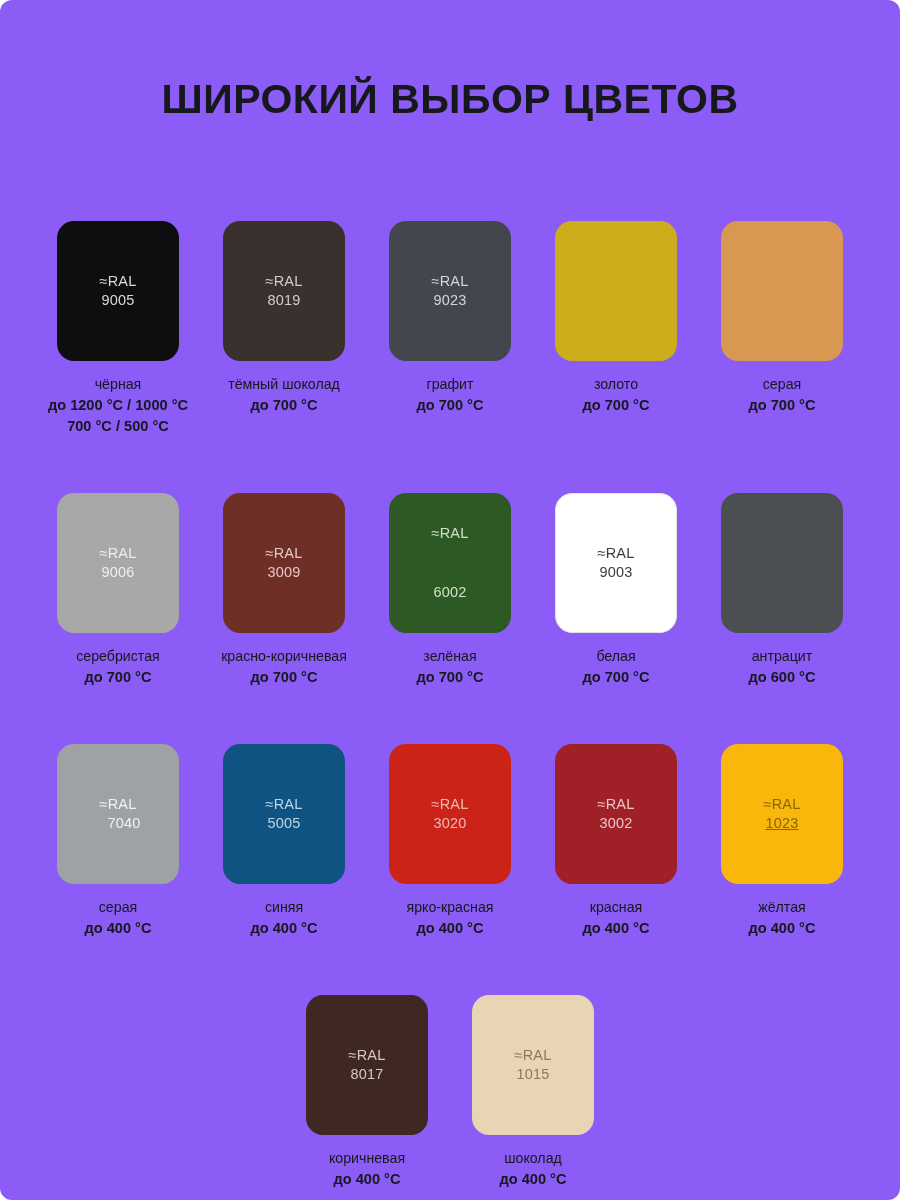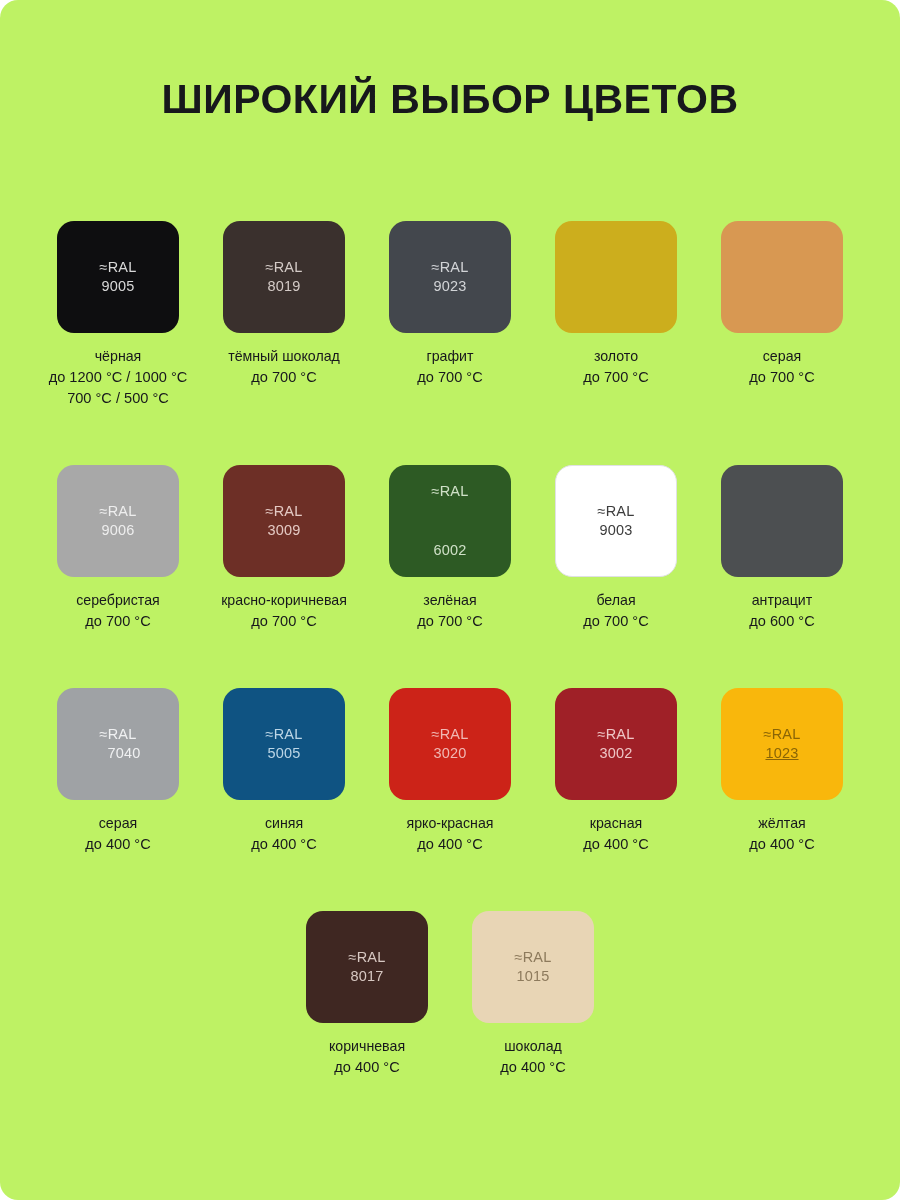--- a/index.html
+++ b/index.html
@@ -10,22 +10,22 @@
   body {
     width: 900px;
     height: 1200px;
     font-family: "Liberation Sans", "DejaVu Sans", sans-serif;
     overflow: hidden;
   }
   #card {
     position: relative;
     width: 900px;
     height: 1200px;
-    background: #bef264;
-    border-radius: 18px;
+    background: #8b5cf6;
+    border-radius: 12px;
     box-sizing: border-box;
     overflow: hidden;
   }
   #page-title {
     margin: 0;
     padding-top: 76px;
     text-align: center;
     font-size: 41px;
     font-weight: 700;
     letter-spacing: 0.5px;
@@ -43,21 +43,21 @@
     align-items: flex-start;
   }
   .swatch-cell {
     width: 166px;
     display: flex;
     flex-direction: column;
     align-items: center;
   }
   .chip {
     width: 122px;
-    height: 112px;
+    height: 140px;
     border-radius: 17px;
     display: flex;
     flex-direction: column;
     align-items: center;
     justify-content: center;
     box-sizing: border-box;
   }
   .chip-ral {
     font-size: 14.5px;
     line-height: 19px;
@@ -71,21 +71,21 @@
     line-height: 21px;
     color: #17181c;
     font-weight: 400;
     text-align: center;
     white-space: nowrap;
   }
   .temp {
     font-size: 14.6px;
     line-height: 21px;
     color: #17181c;
-    font-weight: 400;
+    font-weight: 700;
     text-align: center;
     white-space: nowrap;
   }
   .row-gap { height: 56px; }
 </style>
 </head>
 <body>
 
 <div id="card">
 

